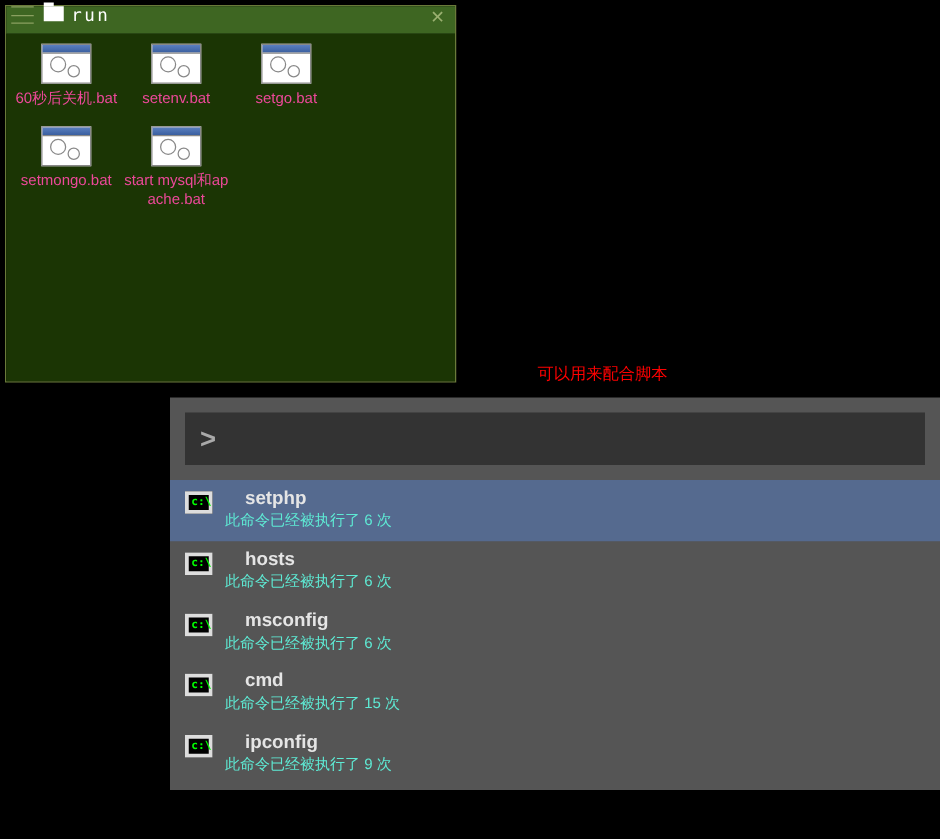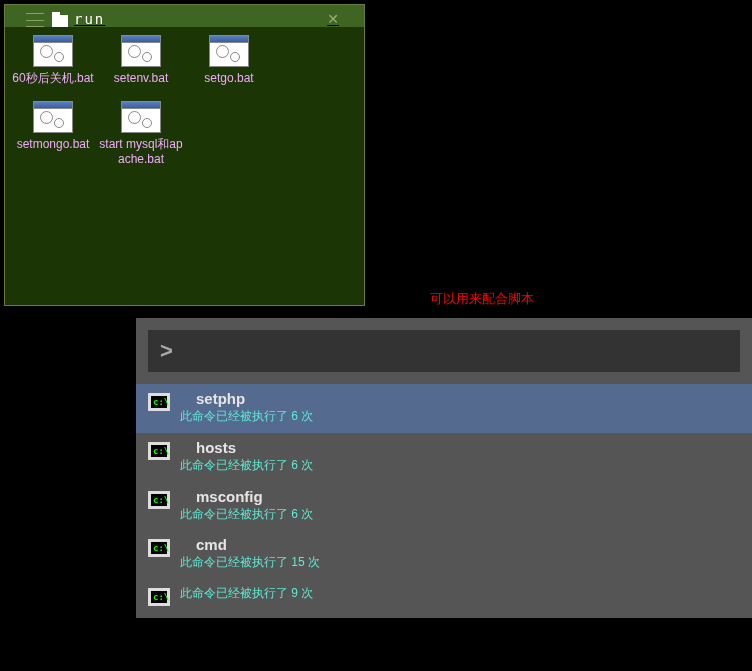--- a/index.html
+++ b/index.html
@@ -18,23 +18,22 @@
     left: 4px;
     top: 4px;
     width: 361px;
     height: 302px;
     border: 1px solid #6a7a3a;
   }
   .explorer-titlebar {
     height: 22px;
     background: #3e6622;
     display: flex;
-    align-items: flex-end;
-    padding: 0 21px;
-    text-decoration: underline;
+    align-items: flex-start;
+    padding: 0 4px;
   }
   .menu-icon {
     width: 18px;
     height: 14px;
     display: flex;
     flex-direction: column;
     justify-content: space-between;
     margin-right: 8px;
   }
   .menu-icon span {
@@ -117,21 +116,21 @@
     border: 1.5px solid #888;
   }
   .gear::before, .gear::after {
     content: "";
     position: absolute;
     background: #888;
   }
   .g1 { width: 13px; height: 13px; top: 0; left: 0; }
   .g2 { width: 10px; height: 10px; top: 7px; left: 14px; }
   .file-label {
-    color: #f0abfc;
+    color: #ec4899;
     font-size: 12px;
     text-align: center;
     line-height: 1.3;
     word-break: break-all;
     padding: 0 2px;
   }
 
   
   .annotation {
     position: absolute;
@@ -310,17 +309,18 @@
         <div class="result-text">
           <div class="result-title">cmd</div>
           <div class="result-sub">此命令已经被执行了 15 次</div>
         </div>
       </div>
       <div class="result-item">
         <div class="result-icon">
           <span>c:\</span>
         </div>
         <div class="result-text">
+          <div class="result-title">ipconfig</div>
           <div class="result-sub">此命令已经被执行了 9 次</div>
         </div>
       </div>
     </div>
 </div>
 
 </body></html>

